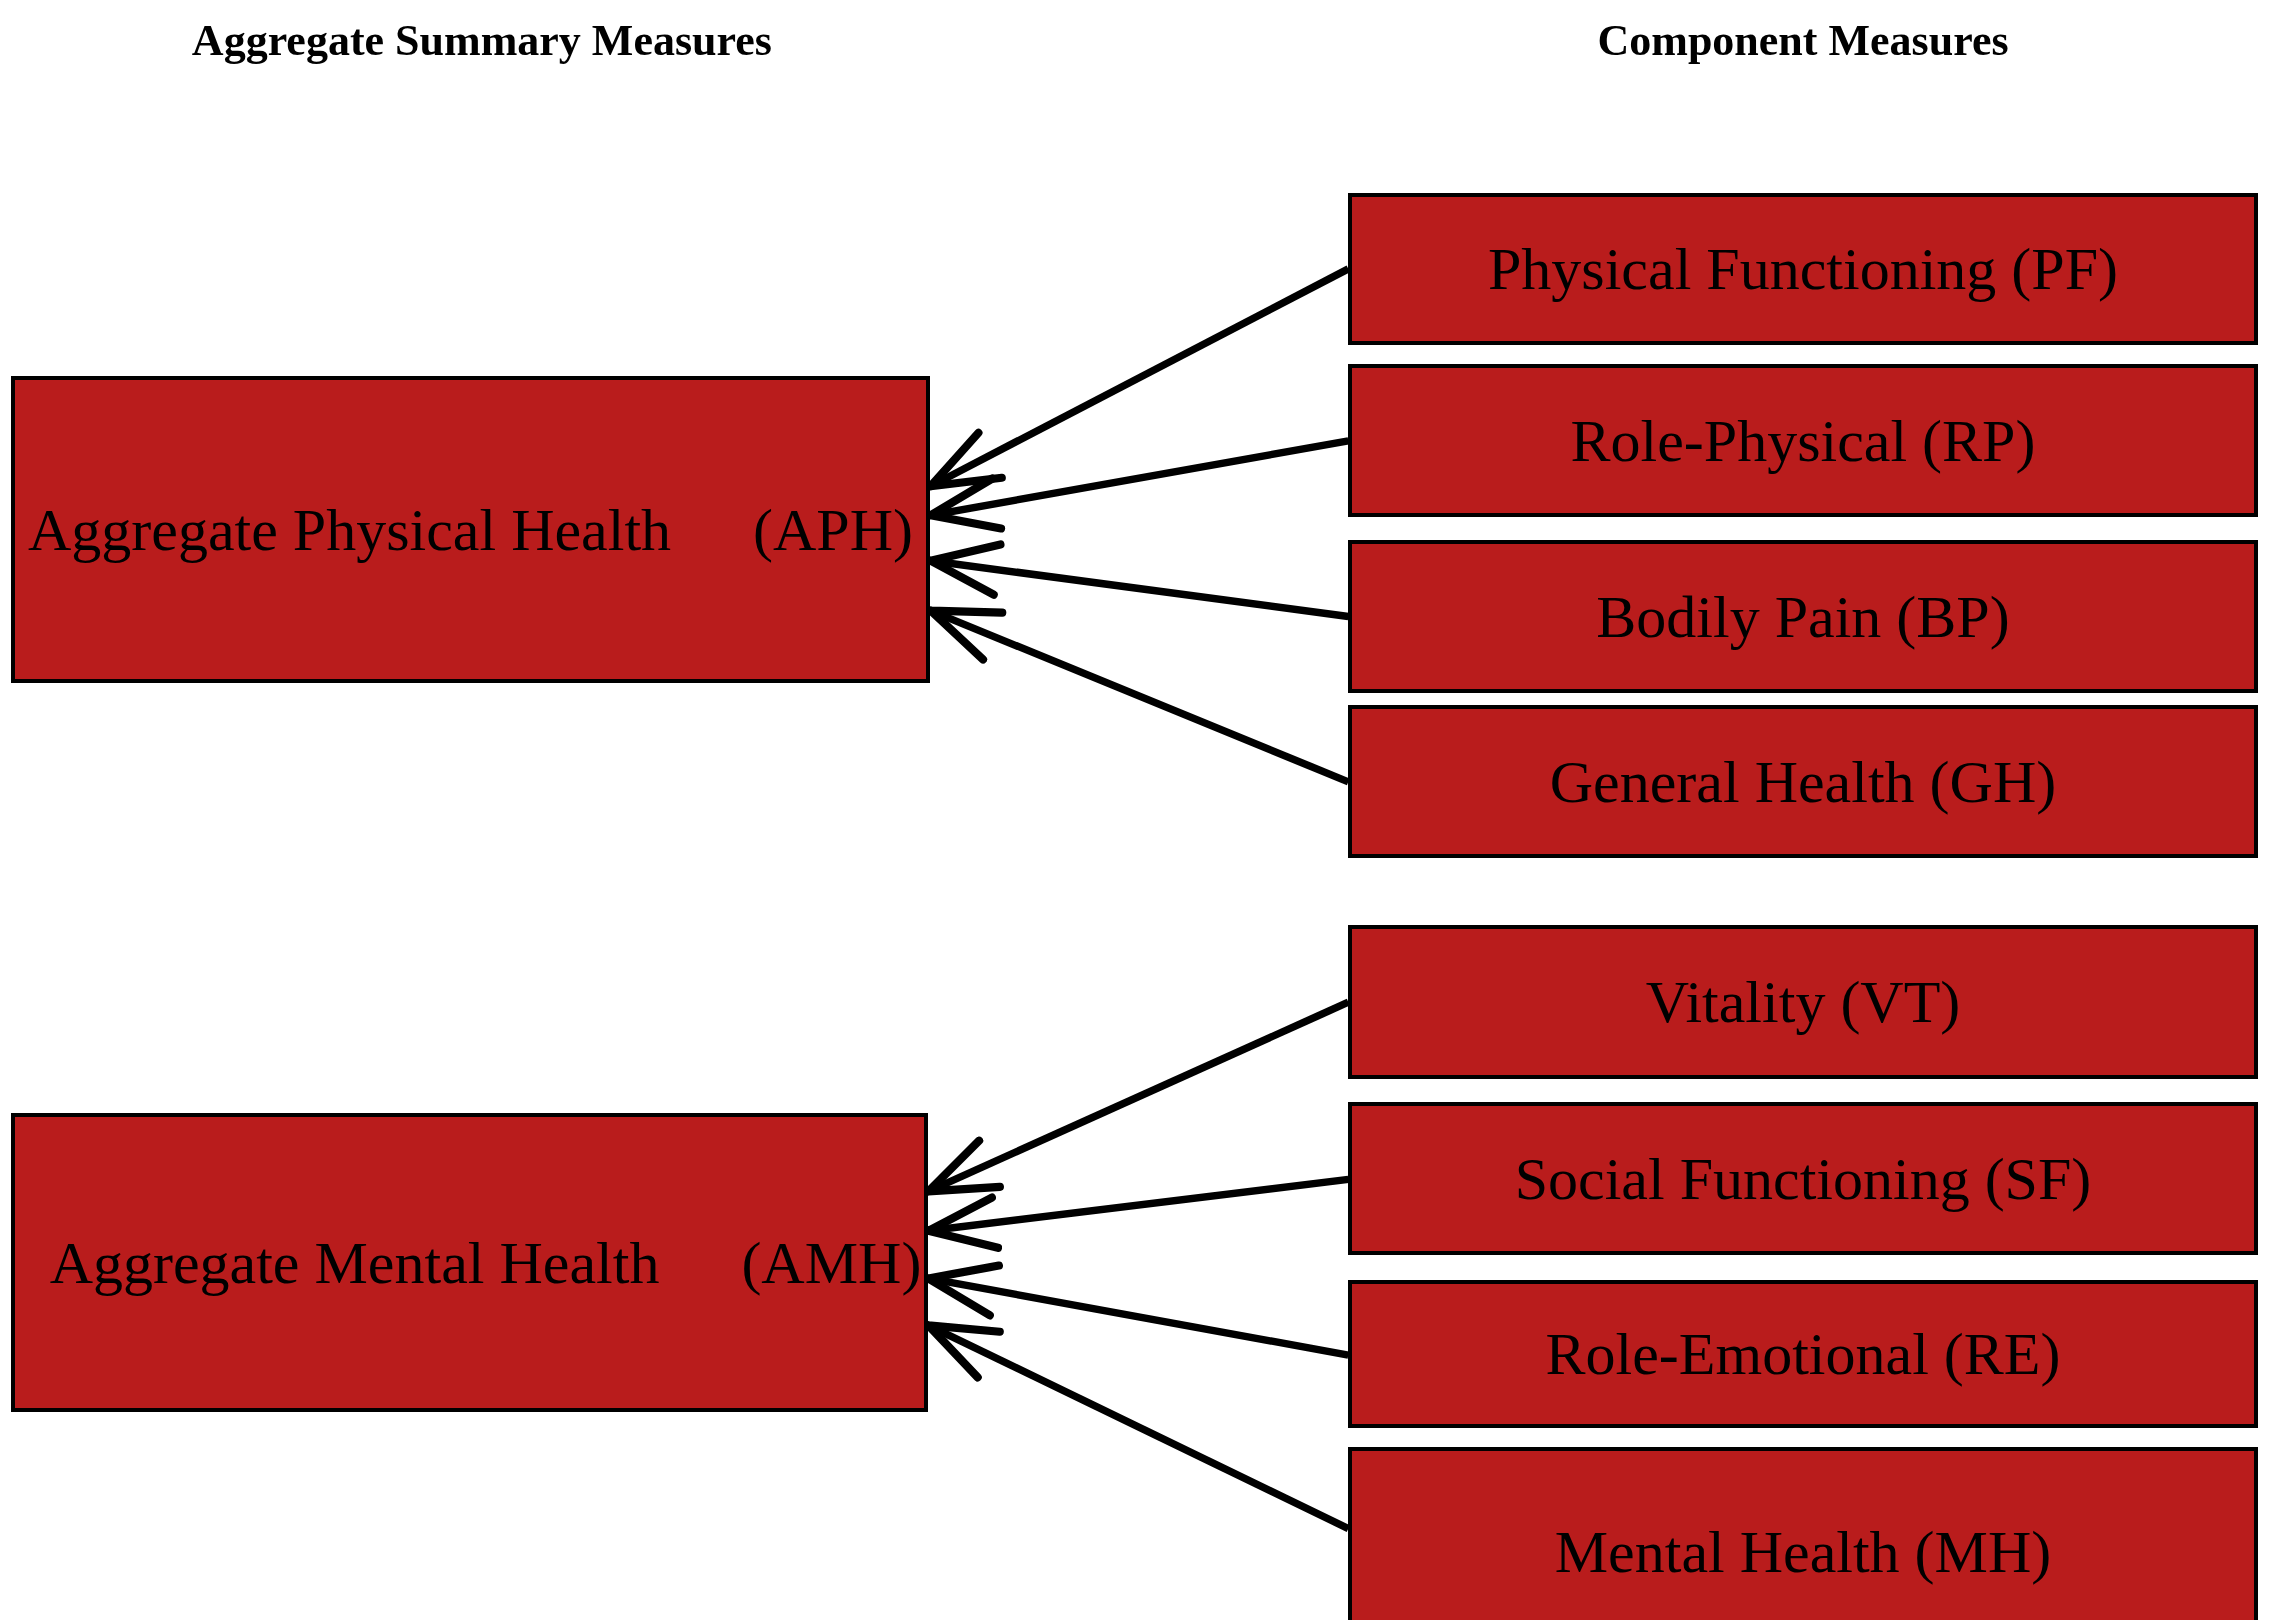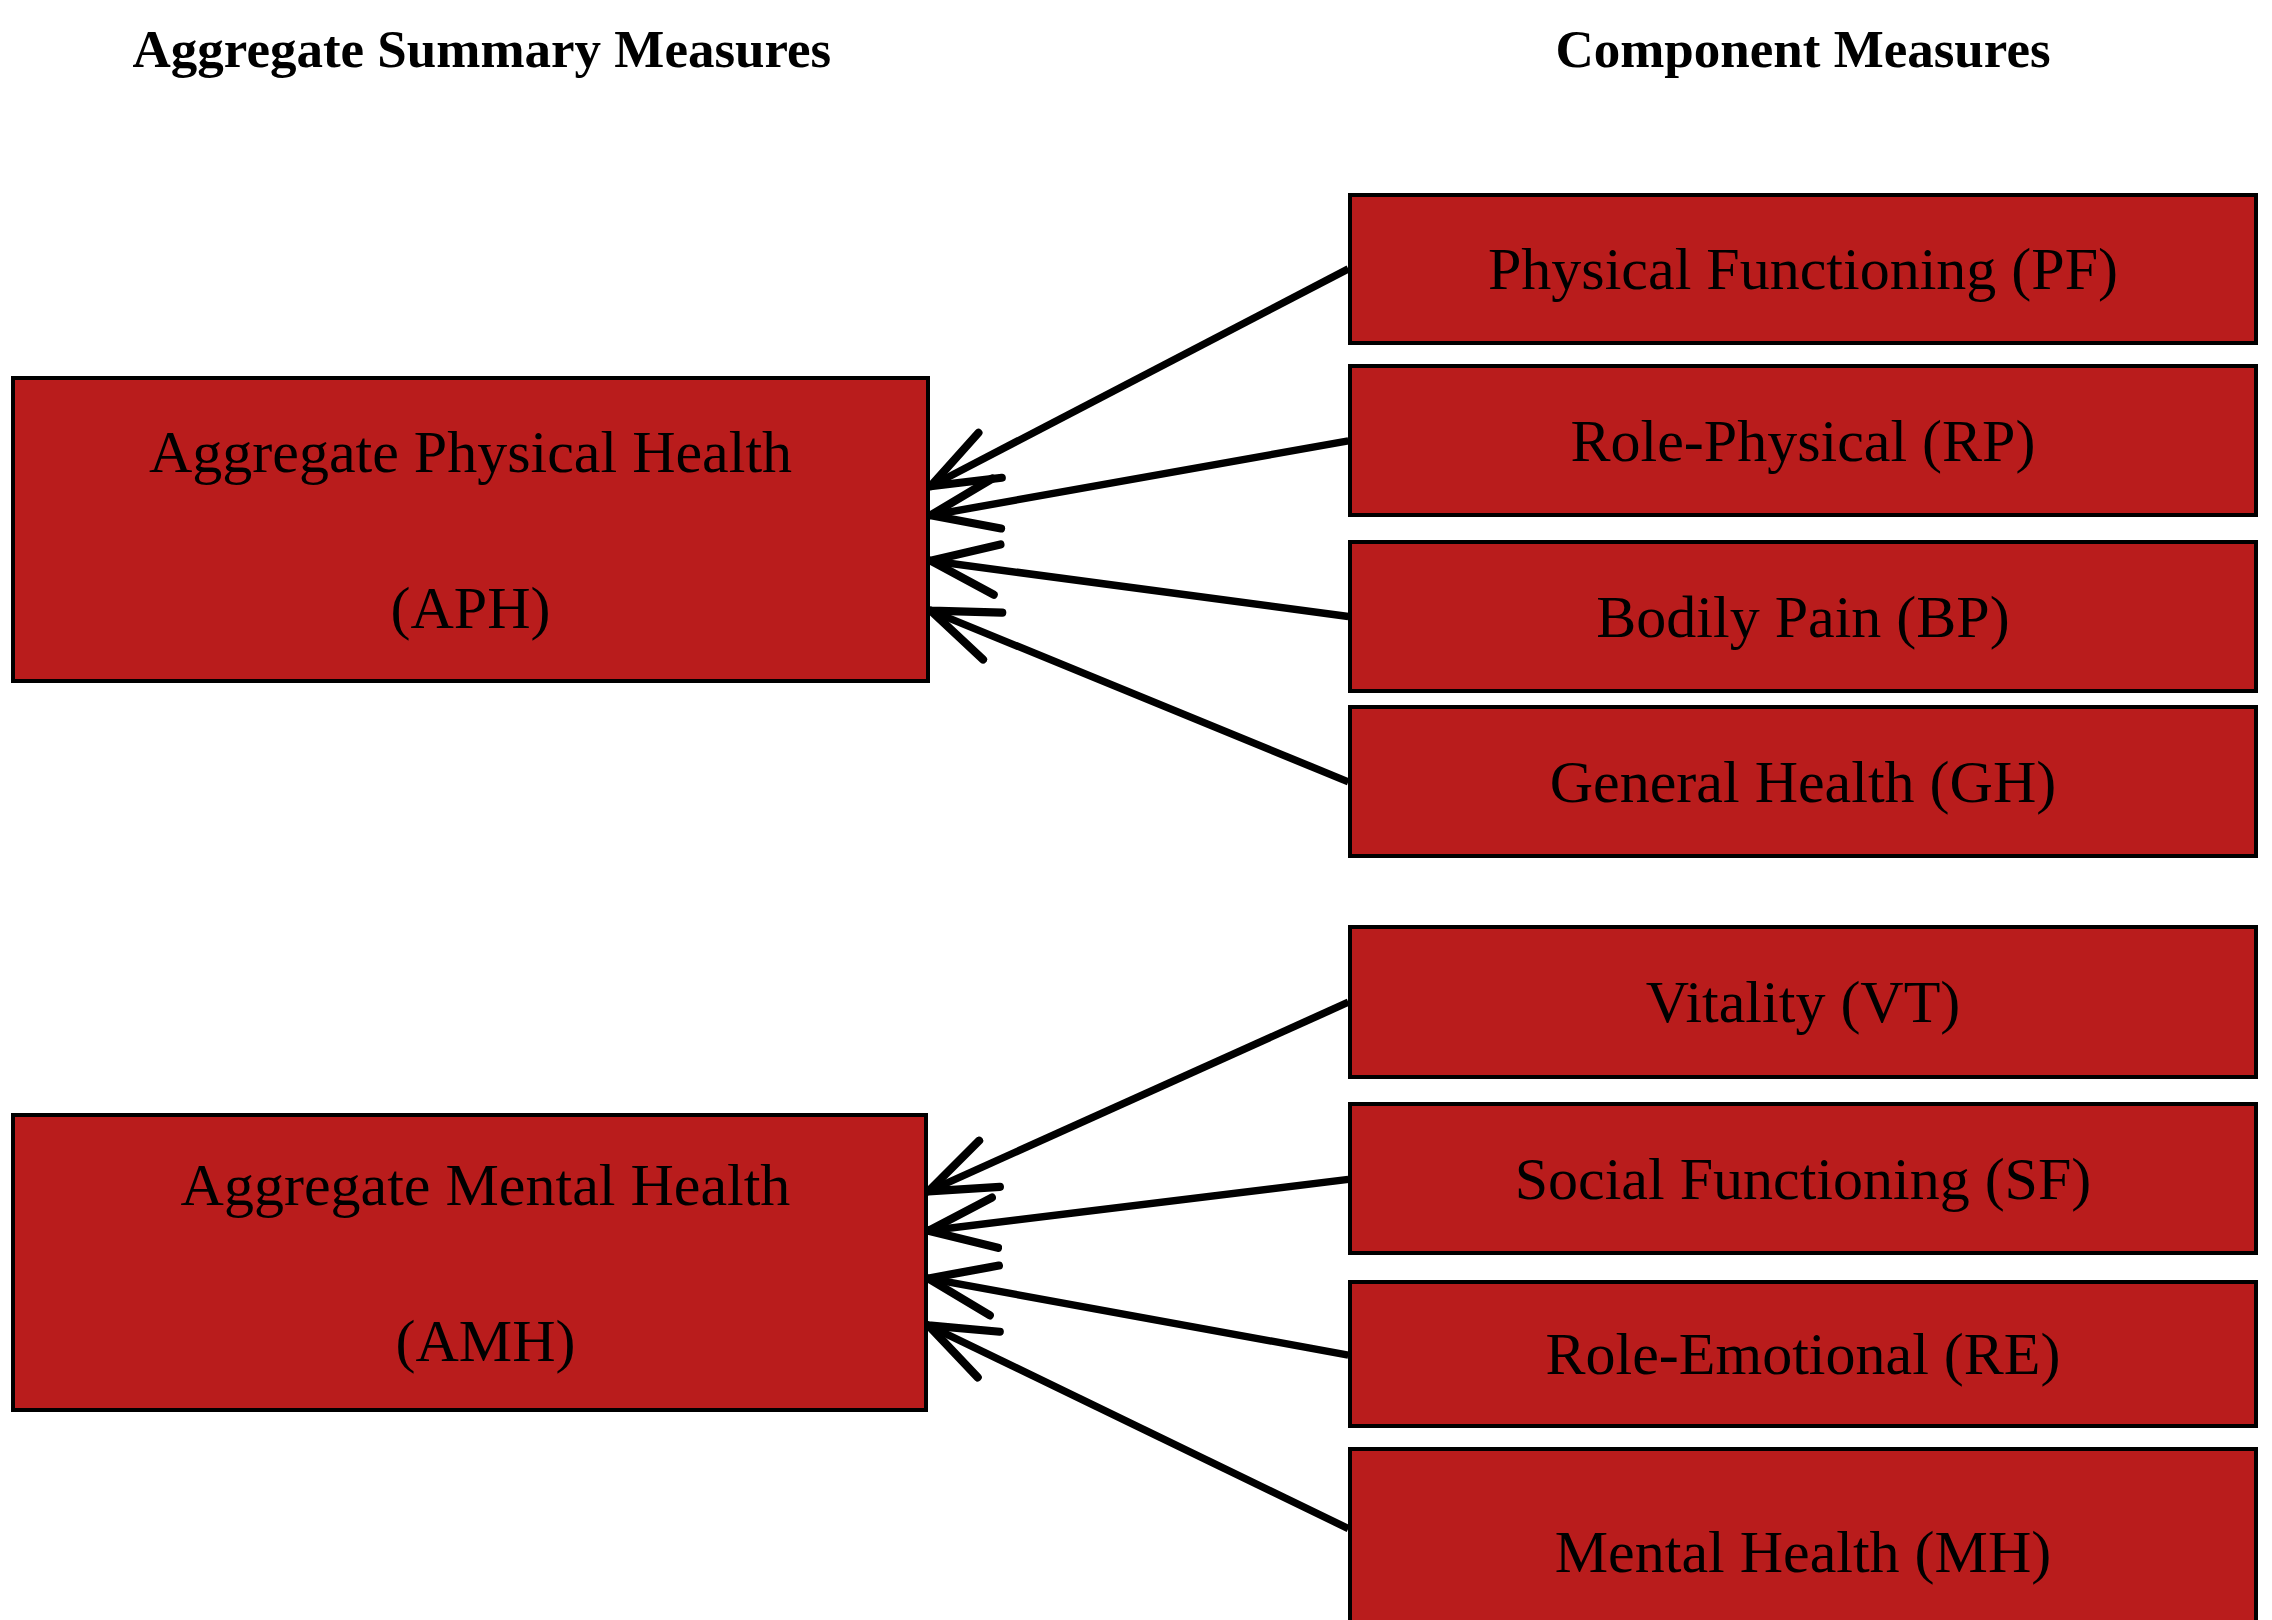--- a/index.html
+++ b/index.html
@@ -11,23 +11,23 @@
     position: relative;
     width: 2273px;
     height: 1621px;
     background: #ffffff;
     font-family: "Liberation Serif", "DejaVu Serif", serif;
     color: #000000;
     overflow: hidden;
   }
   .col-header {
     position: absolute;
-    top: 8px;
+    top: 0;
     font-weight: bold;
-    font-size: 53px;
+    font-size: 44px;
     line-height: 82px;
     text-align: center;
     white-space: nowrap;
     color: #000000;
   }
   #connector-layer {
     position: absolute;
     left: 0;
     top: 0;
   }
@@ -39,21 +39,20 @@
     display: flex;
     align-items: center;
     justify-content: center;
     text-align: center;
     font-size: 60px;
     line-height: 74px;
     white-space: nowrap;
     color: #000000;
   }
   .agg-box {
-    flex-direction: column;
     gap: 82px;
   }
   
   #box-aph { left: 11px;   top: 376px;  width: 919px; height: 307px; }
   #box-amh { left: 11px;   top: 1113px; width: 917px; height: 299px; padding-left: 32px; }
   
   #box-pf  { left: 1348px; top: 193px;  width: 910px; height: 152px; }
   #box-rp  { left: 1348px; top: 364px;  width: 910px; height: 153px; }
   #box-bp  { left: 1348px; top: 540px;  width: 910px; height: 153px; }
   #box-gh  { left: 1348px; top: 705px;  width: 910px; height: 153px; }

